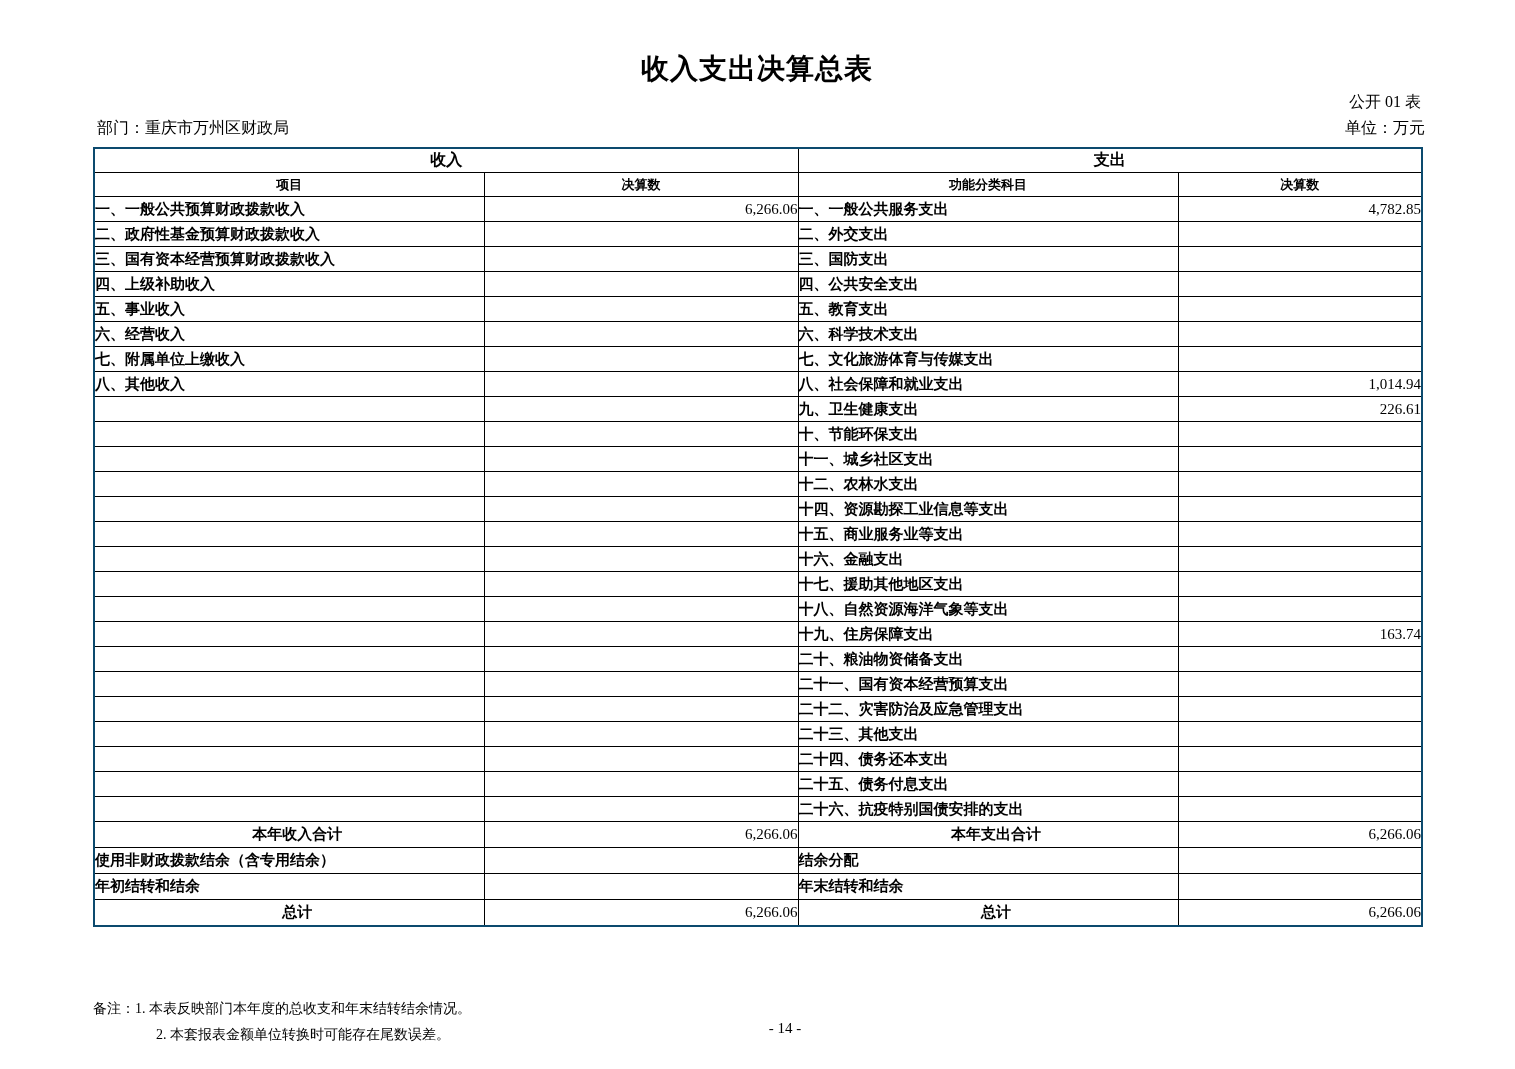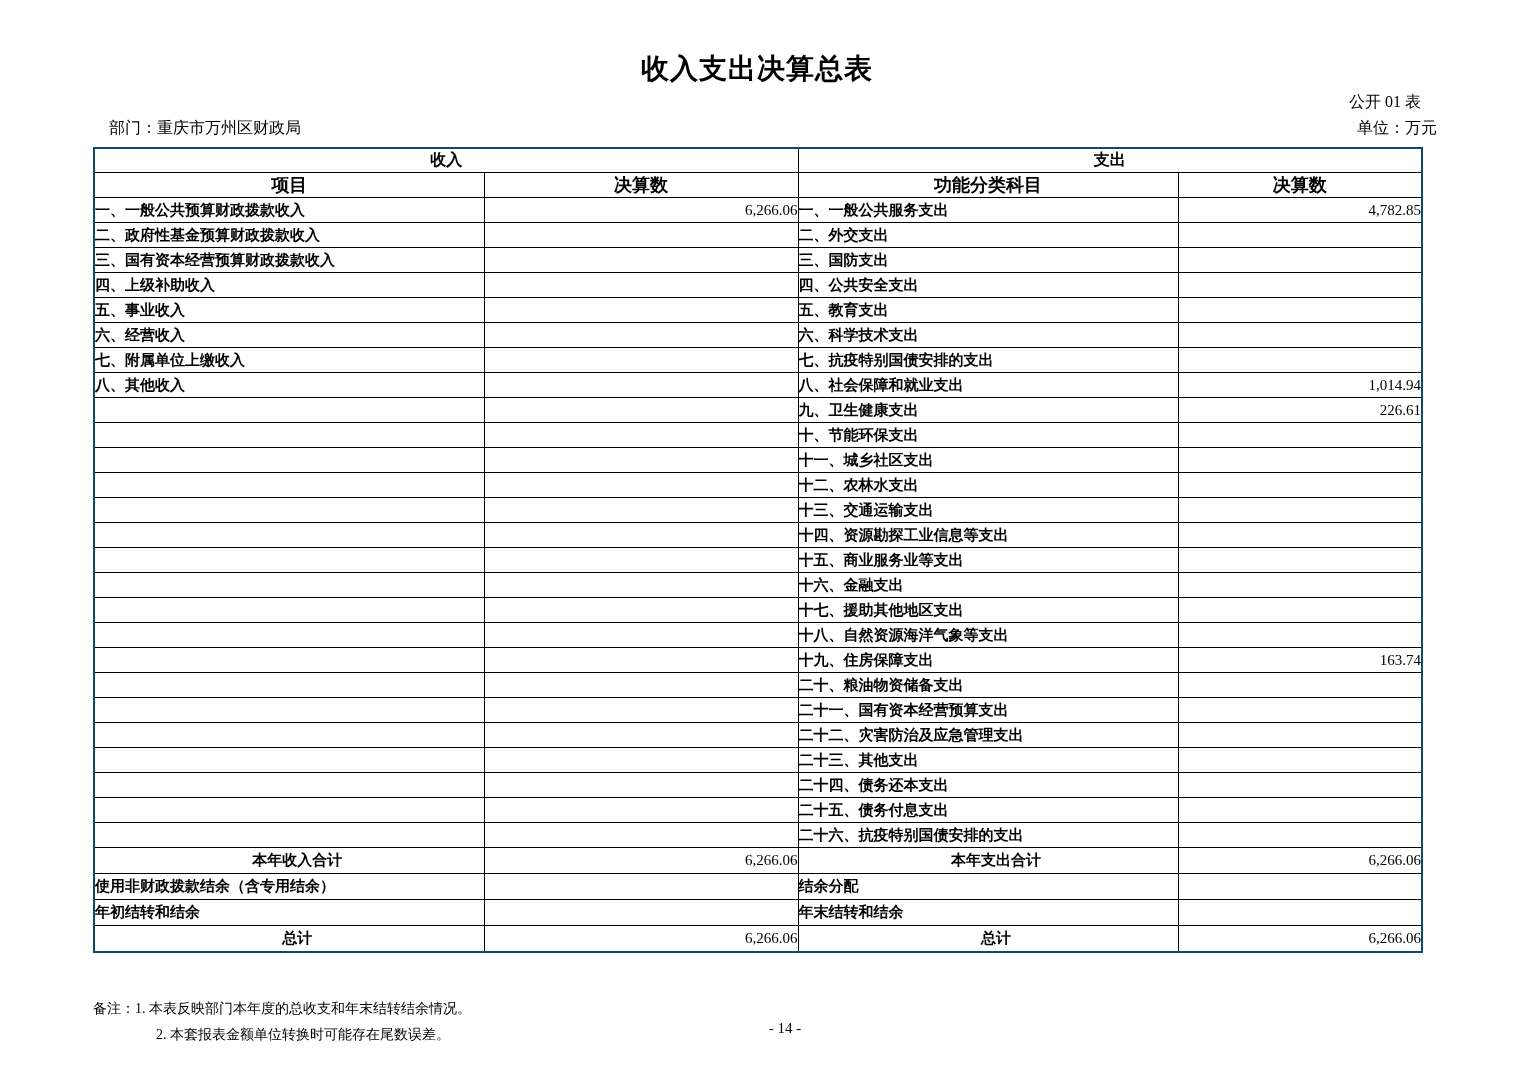--- a/index.html
+++ b/index.html
@@ -31,21 +31,21 @@
   .form-label {
     position: absolute;
     left: 93px;
     width: 1328px;
     top: 92px;
     text-align: right;
     font-size: 16px;
   }
   .meta-row {
     position: absolute;
-    left: 109px;
+    left: 97px;
     width: 1328px;
     top: 118px;
     font-size: 16px;
   }
   .meta-row .dept { float: left; }
   .meta-row .unit { float: right; }
   table.main {
     position: absolute;
     left: 93px;
     top: 147px;
@@ -63,21 +63,21 @@
     vertical-align: middle;
   }
   tr.sec-header th {
     height: 23px;
     font-size: 16px;
     font-weight: bold;
     text-align: center;
   }
   tr.col-header th {
     height: 23px;
-    font-size: 18px;
+    font-size: 13px;
     font-weight: bold;
     text-align: center;
   }
   tbody tr.data-row td { height: 24px; }
   tbody tr.sum-row td { height: 25px; }
   td.lbl {
     text-align: left;
     font-weight: bold;
     padding-left: 3px;
   }
@@ -175,21 +175,21 @@
         </tr>
         <tr class="data-row">
           <td class="lbl">六、经营收入</td>
           <td class="val"></td>
           <td class="lbl">六、科学技术支出</td>
           <td class="val"></td>
         </tr>
         <tr class="data-row">
           <td class="lbl">七、附属单位上缴收入</td>
           <td class="val"></td>
-          <td class="lbl">七、抗疫特别国债安排的支出</td>
+          <td class="lbl">七、文化旅游体育与传媒支出</td>
           <td class="val"></td>
         </tr>
         <tr class="data-row">
           <td class="lbl">八、其他收入</td>
           <td class="val"></td>
           <td class="lbl">八、社会保障和就业支出</td>
           <td class="val">1,014.94</td>
         </tr>
         <tr class="data-row">
           <td class="lbl"></td>
@@ -206,26 +206,20 @@
         <tr class="data-row">
           <td class="lbl"></td>
           <td class="val"></td>
           <td class="lbl">十一、城乡社区支出</td>
           <td class="val"></td>
         </tr>
         <tr class="data-row">
           <td class="lbl"></td>
           <td class="val"></td>
           <td class="lbl">十二、农林水支出</td>
-          <td class="val"></td>
-        </tr>
-        <tr class="data-row">
-          <td class="lbl"></td>
-          <td class="val"></td>
-          <td class="lbl">十三、交通运输支出</td>
           <td class="val"></td>
         </tr>
         <tr class="data-row">
           <td class="lbl"></td>
           <td class="val"></td>
           <td class="lbl">十四、资源勘探工业信息等支出</td>
           <td class="val"></td>
         </tr>
         <tr class="data-row">
           <td class="lbl"></td>

